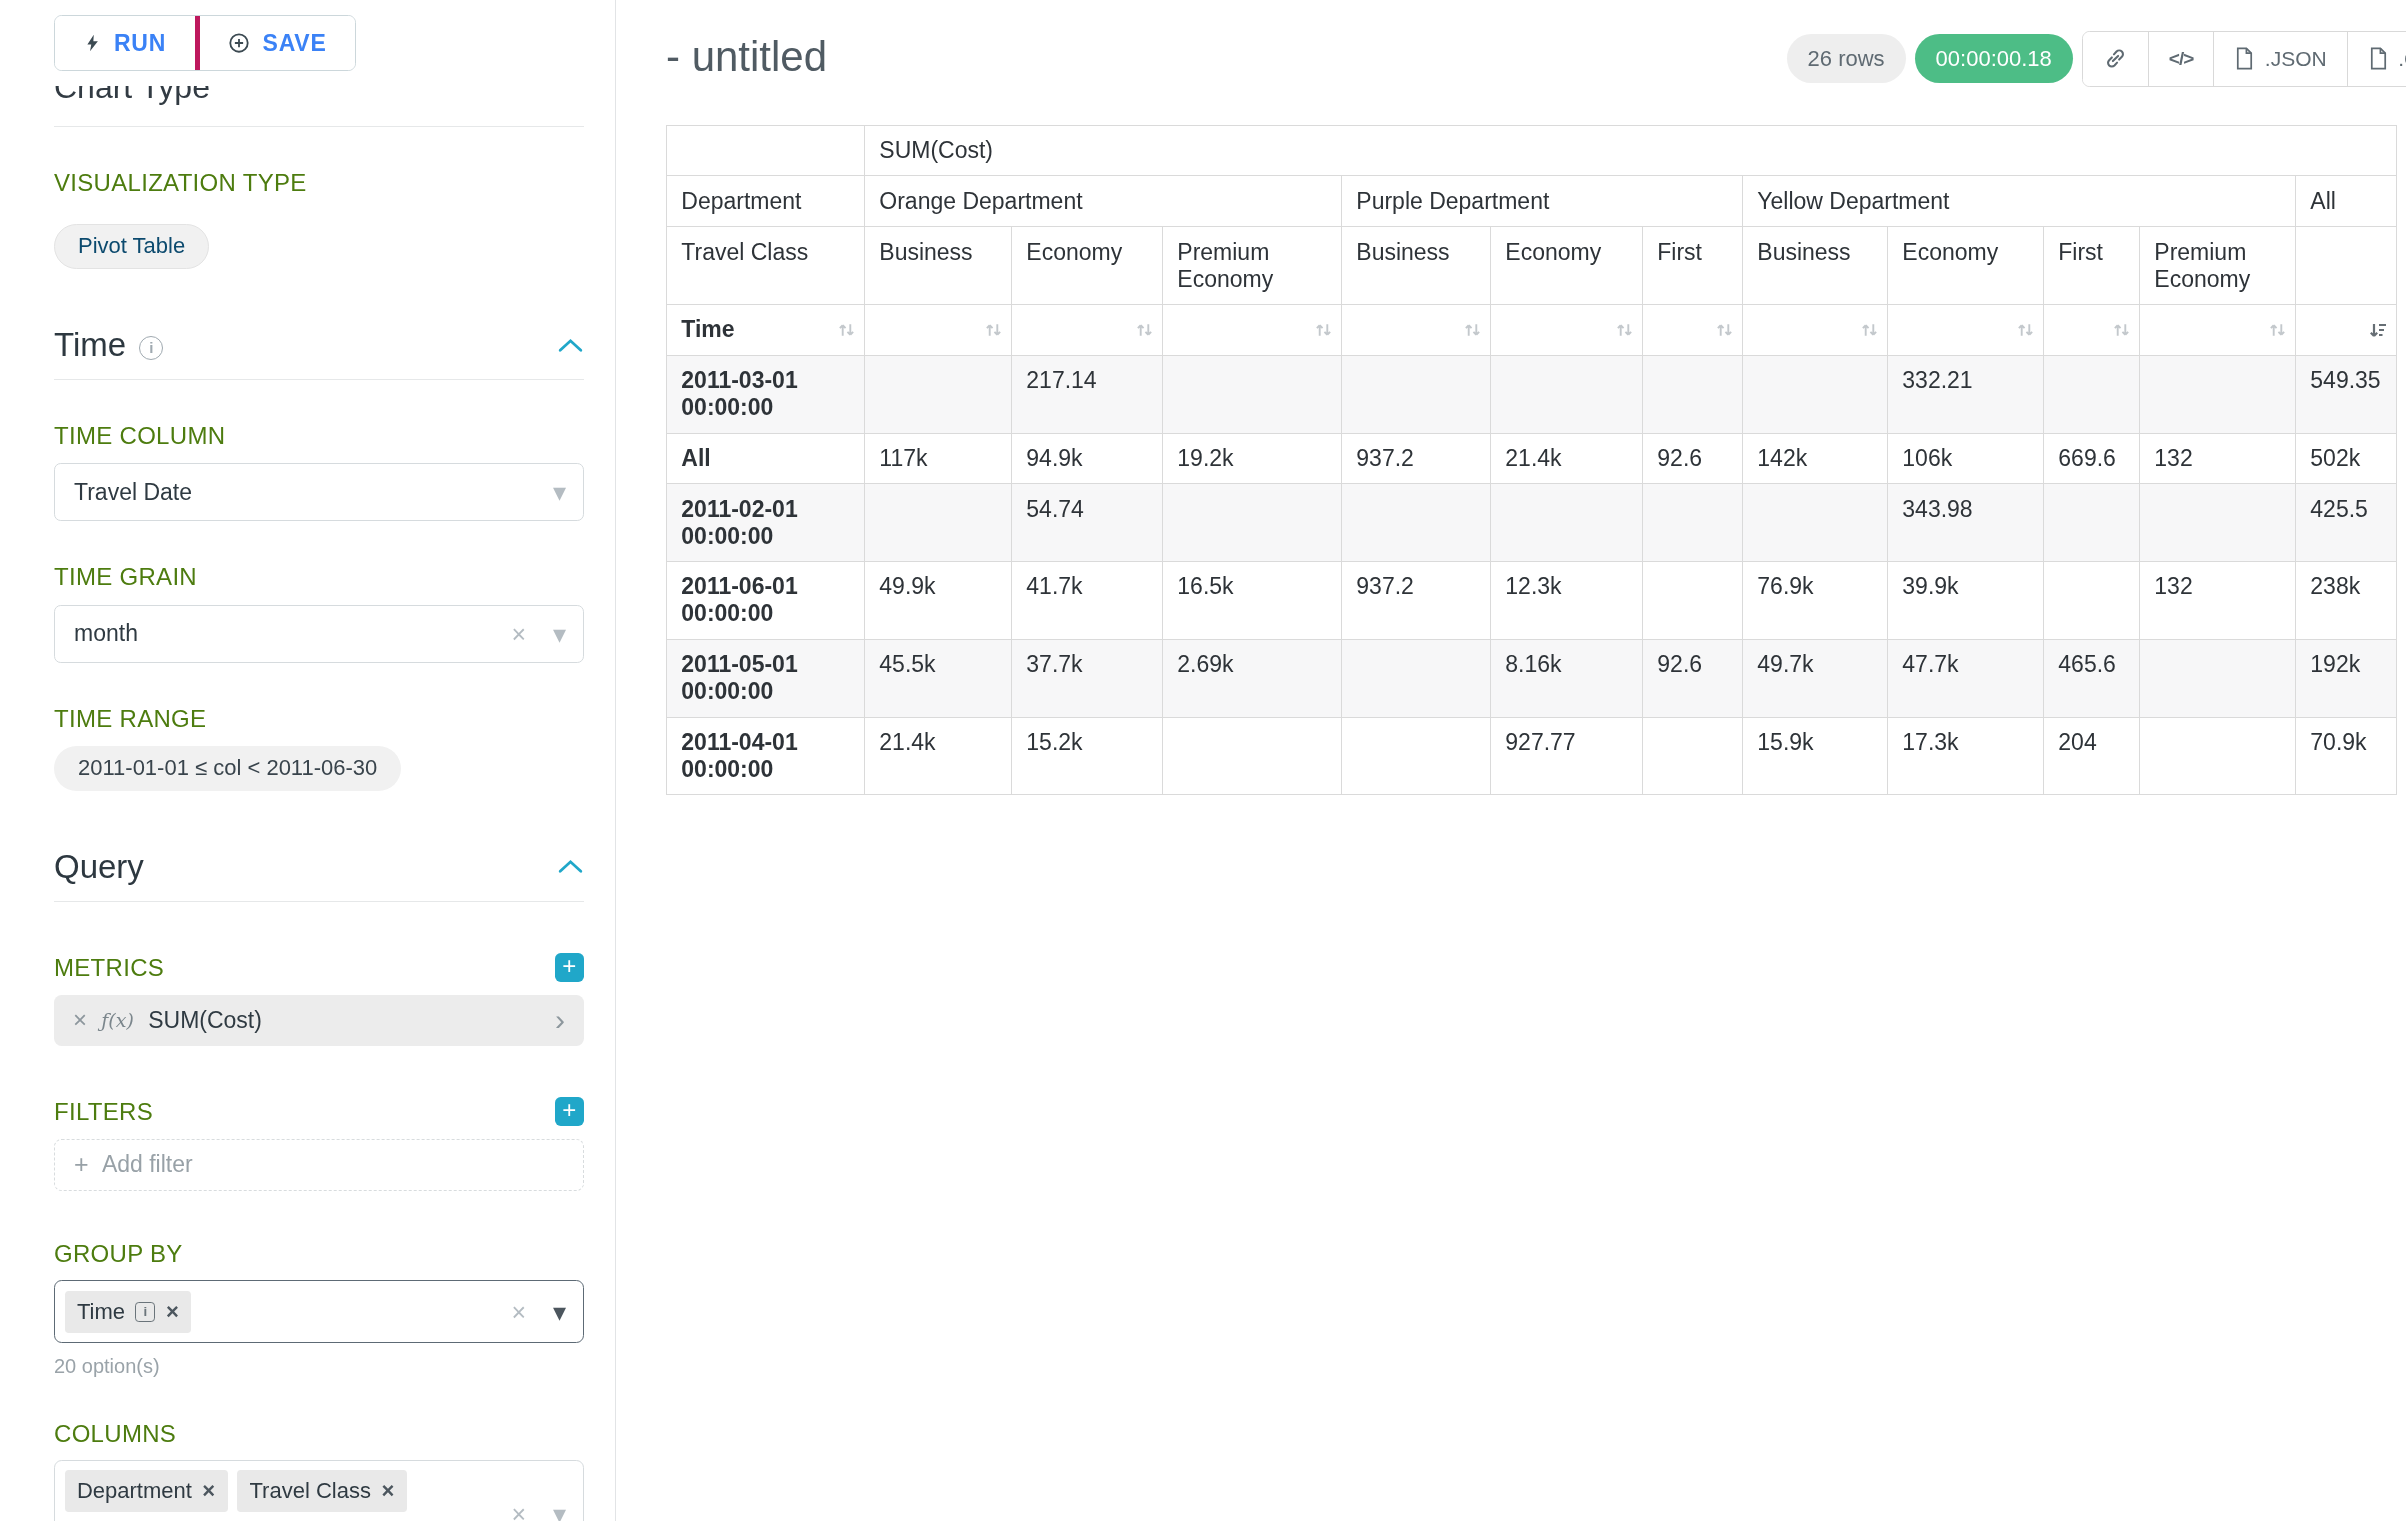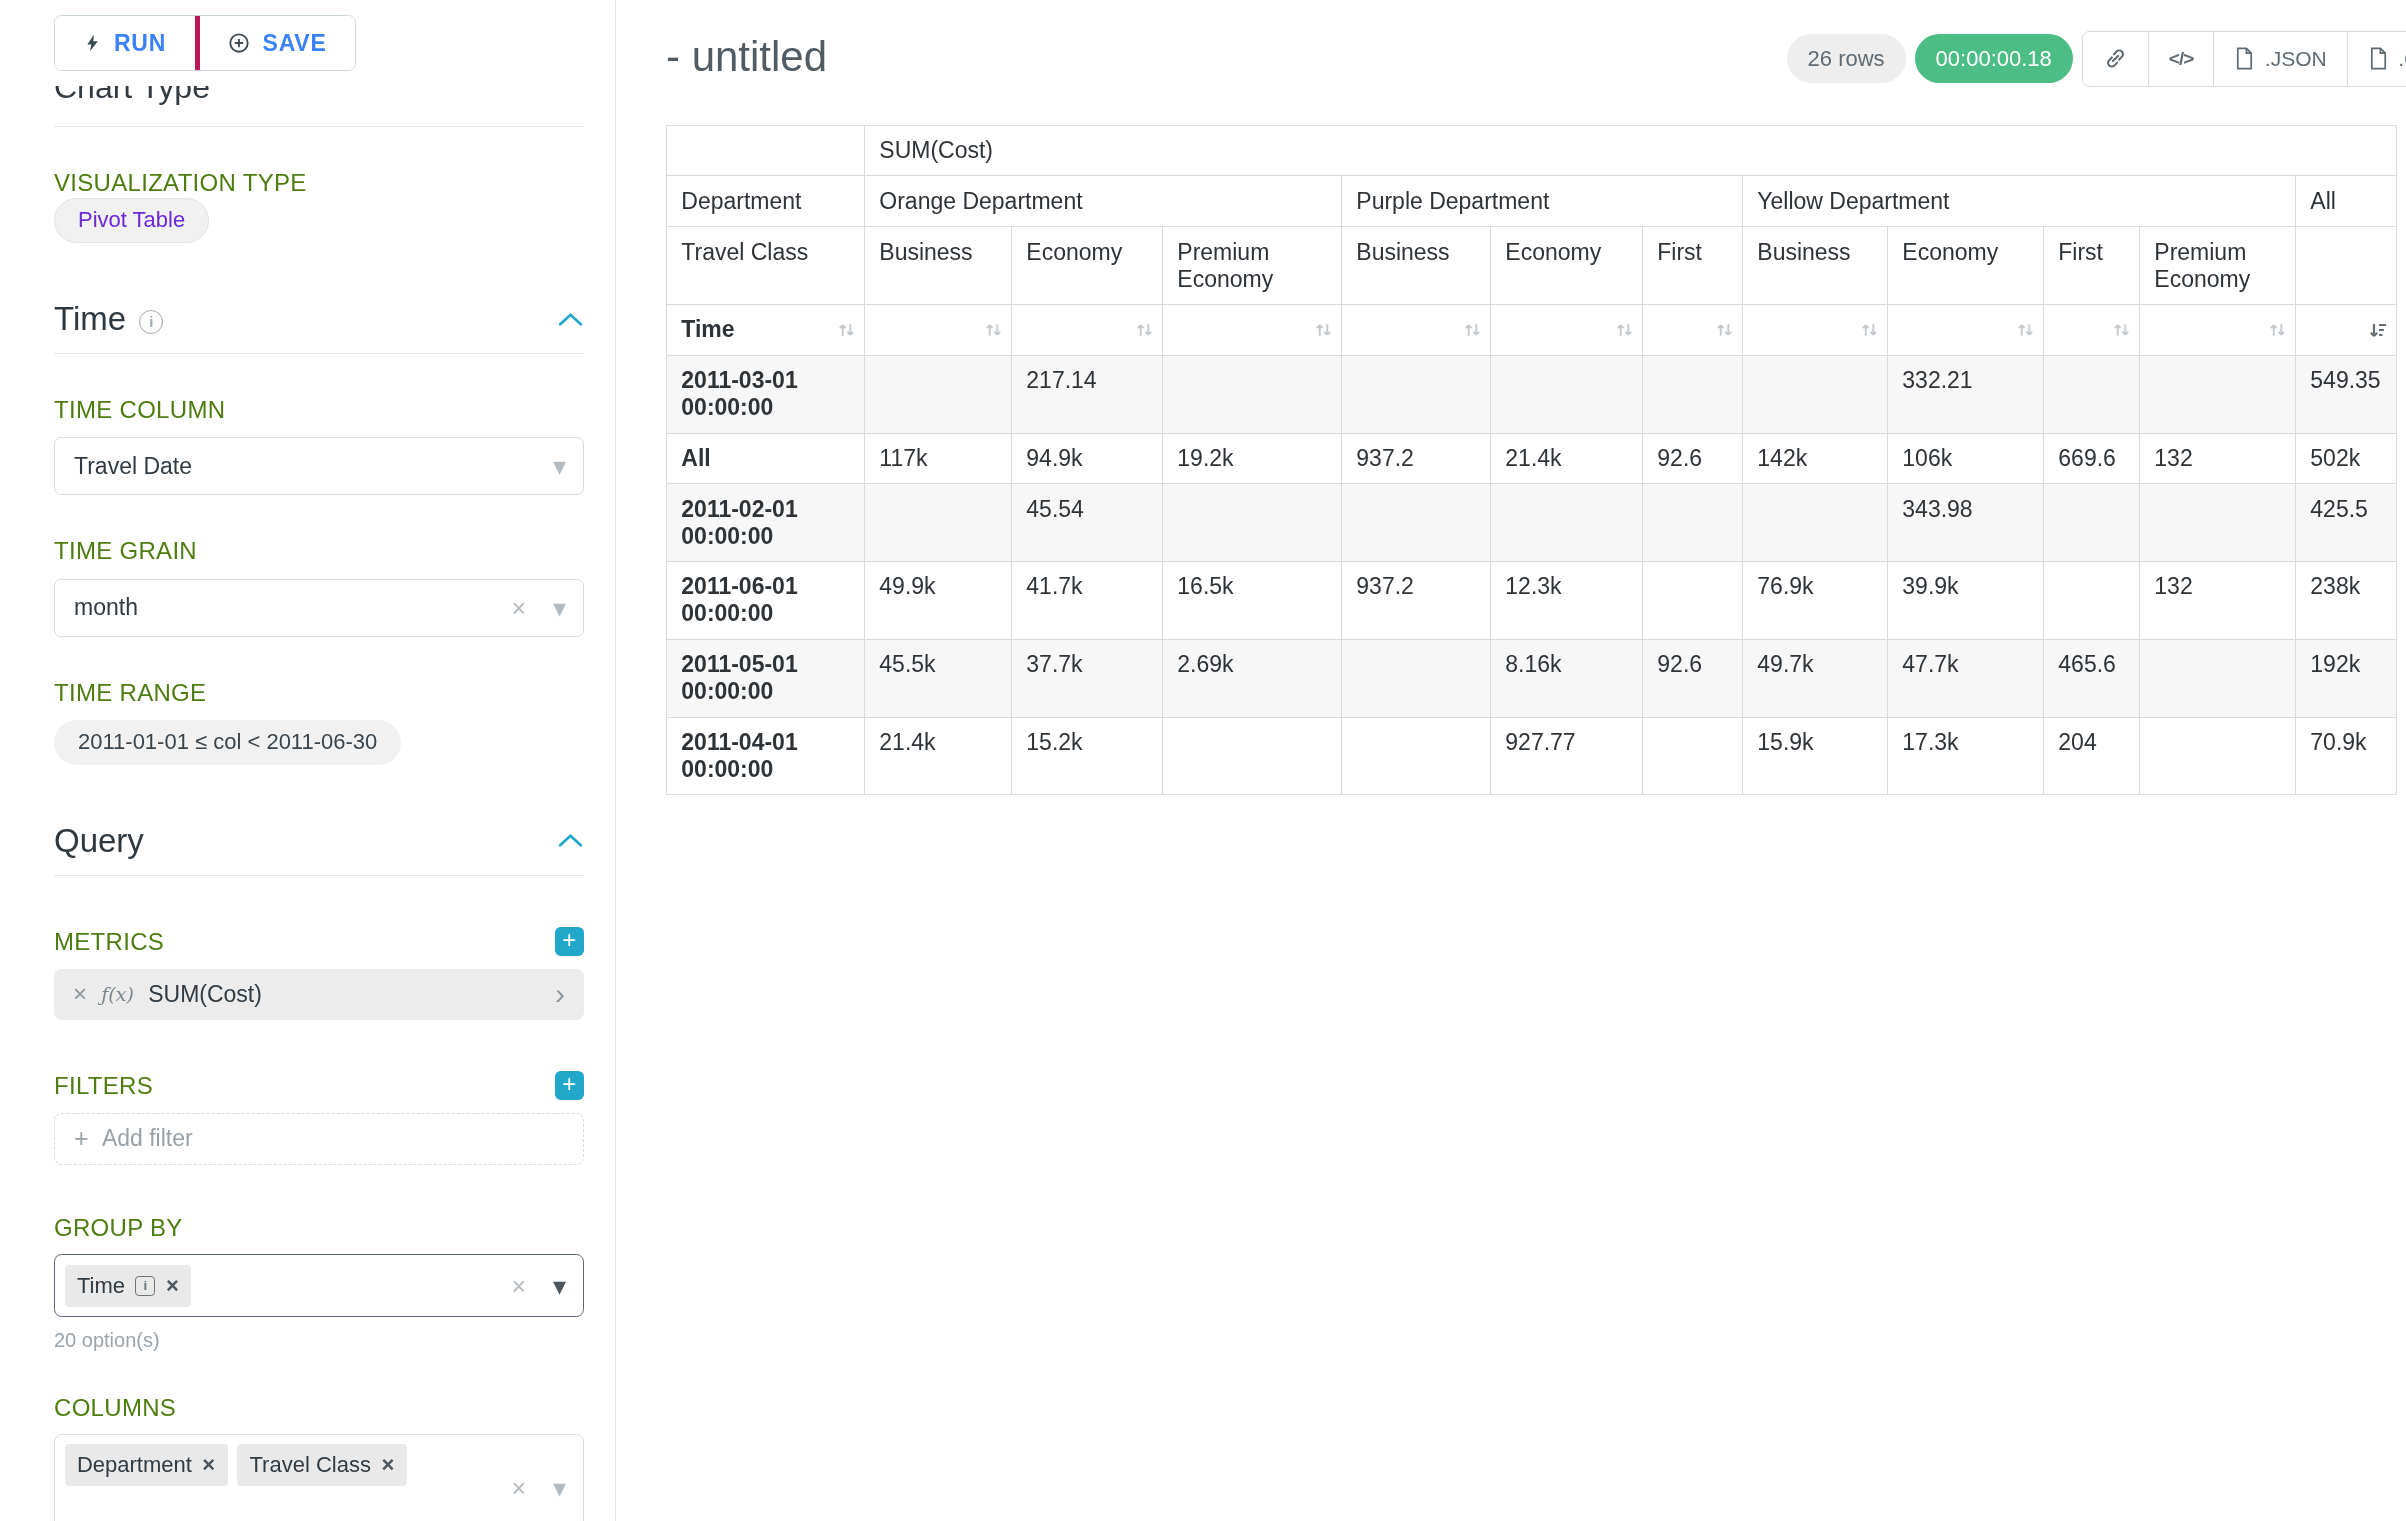--- a/index.html
+++ b/index.html
@@ -18,22 +18,22 @@
   .btn-group svg { color:#3c4a52; }
 
   .clipped-heading { height:28.5px; overflow:hidden; margin-top:15px; }
   .clipped-heading .txt { display:block; margin-top:-17px; font-size:32px; font-weight:500; color:#323b43; }
 
   .divider { border:none; border-top:1px solid #e6e8e9; margin:11.4px 0 0 0; }
 
   .ctl-label { font-size:24px; color:#4d7c0f; letter-spacing:0.3px; }
   .mt-lg { margin-top:42px; } .mt-sec { margin-top:49px; }
 
-  .viz-pill { margin-top:1px; display:inline-block; padding:8.6px 23px; background:#f1f1f1;
-    border:1px solid #e3e3e3; border-radius:23px; font-size:22px; color:#6d28d9; cursor:pointer; }
+  .viz-pill { margin-top:27px; display:inline-block; padding:8.6px 23px; background:#f1f1f1;
+    border:1px solid #e3e3e3; border-radius:23px; font-size:22px; color:#0c4a6e; cursor:pointer; }
 
   .section-header { display:flex; align-items:center; margin-top:57px; padding-bottom:15px; border-bottom:1px solid #e6e8e9; }
   .sec-title { font-size:33px; font-weight:400; color:#2d3840; margin-right:13.3px; }
   .info-circle { width:24px; height:24px; border-radius:50%; border:1.9px solid #9fa9b0; color:#9fa9b0;
     font-size:15px; font-weight:700; display:flex; align-items:center; justify-content:center; margin-top:5.7px; }
   .section-header .chev { margin-left:auto; }
 
   .select { position:relative; margin-top:13.3px; height:58px; border:1px solid #d6dbde; border-radius:6.7px;
     display:flex; align-items:center; padding:0 91px 0 19px; font-size:23px; color:#2f3a42; background:#fff; cursor:pointer; }
   .caret { position:absolute; right:17px; top:50%; transform:translateY(-50%); color:#b4bcc2; font-size:26px; line-height:1; }
@@ -408,21 +408,21 @@
           <td>92.6</td>
           <td>142k</td>
           <td>106k</td>
           <td>669.6</td>
           <td>132</td>
           <td>502k</td>
         </tr>
         <tr>
           <th class="row-label">2011-02-01 00:00:00</th>
           <td></td>
-          <td>45.54</td>
+          <td>54.74</td>
           <td></td>
           <td></td>
           <td></td>
           <td></td>
           <td></td>
           <td>343.98</td>
           <td></td>
           <td></td>
           <td>425.5</td>
         </tr>

